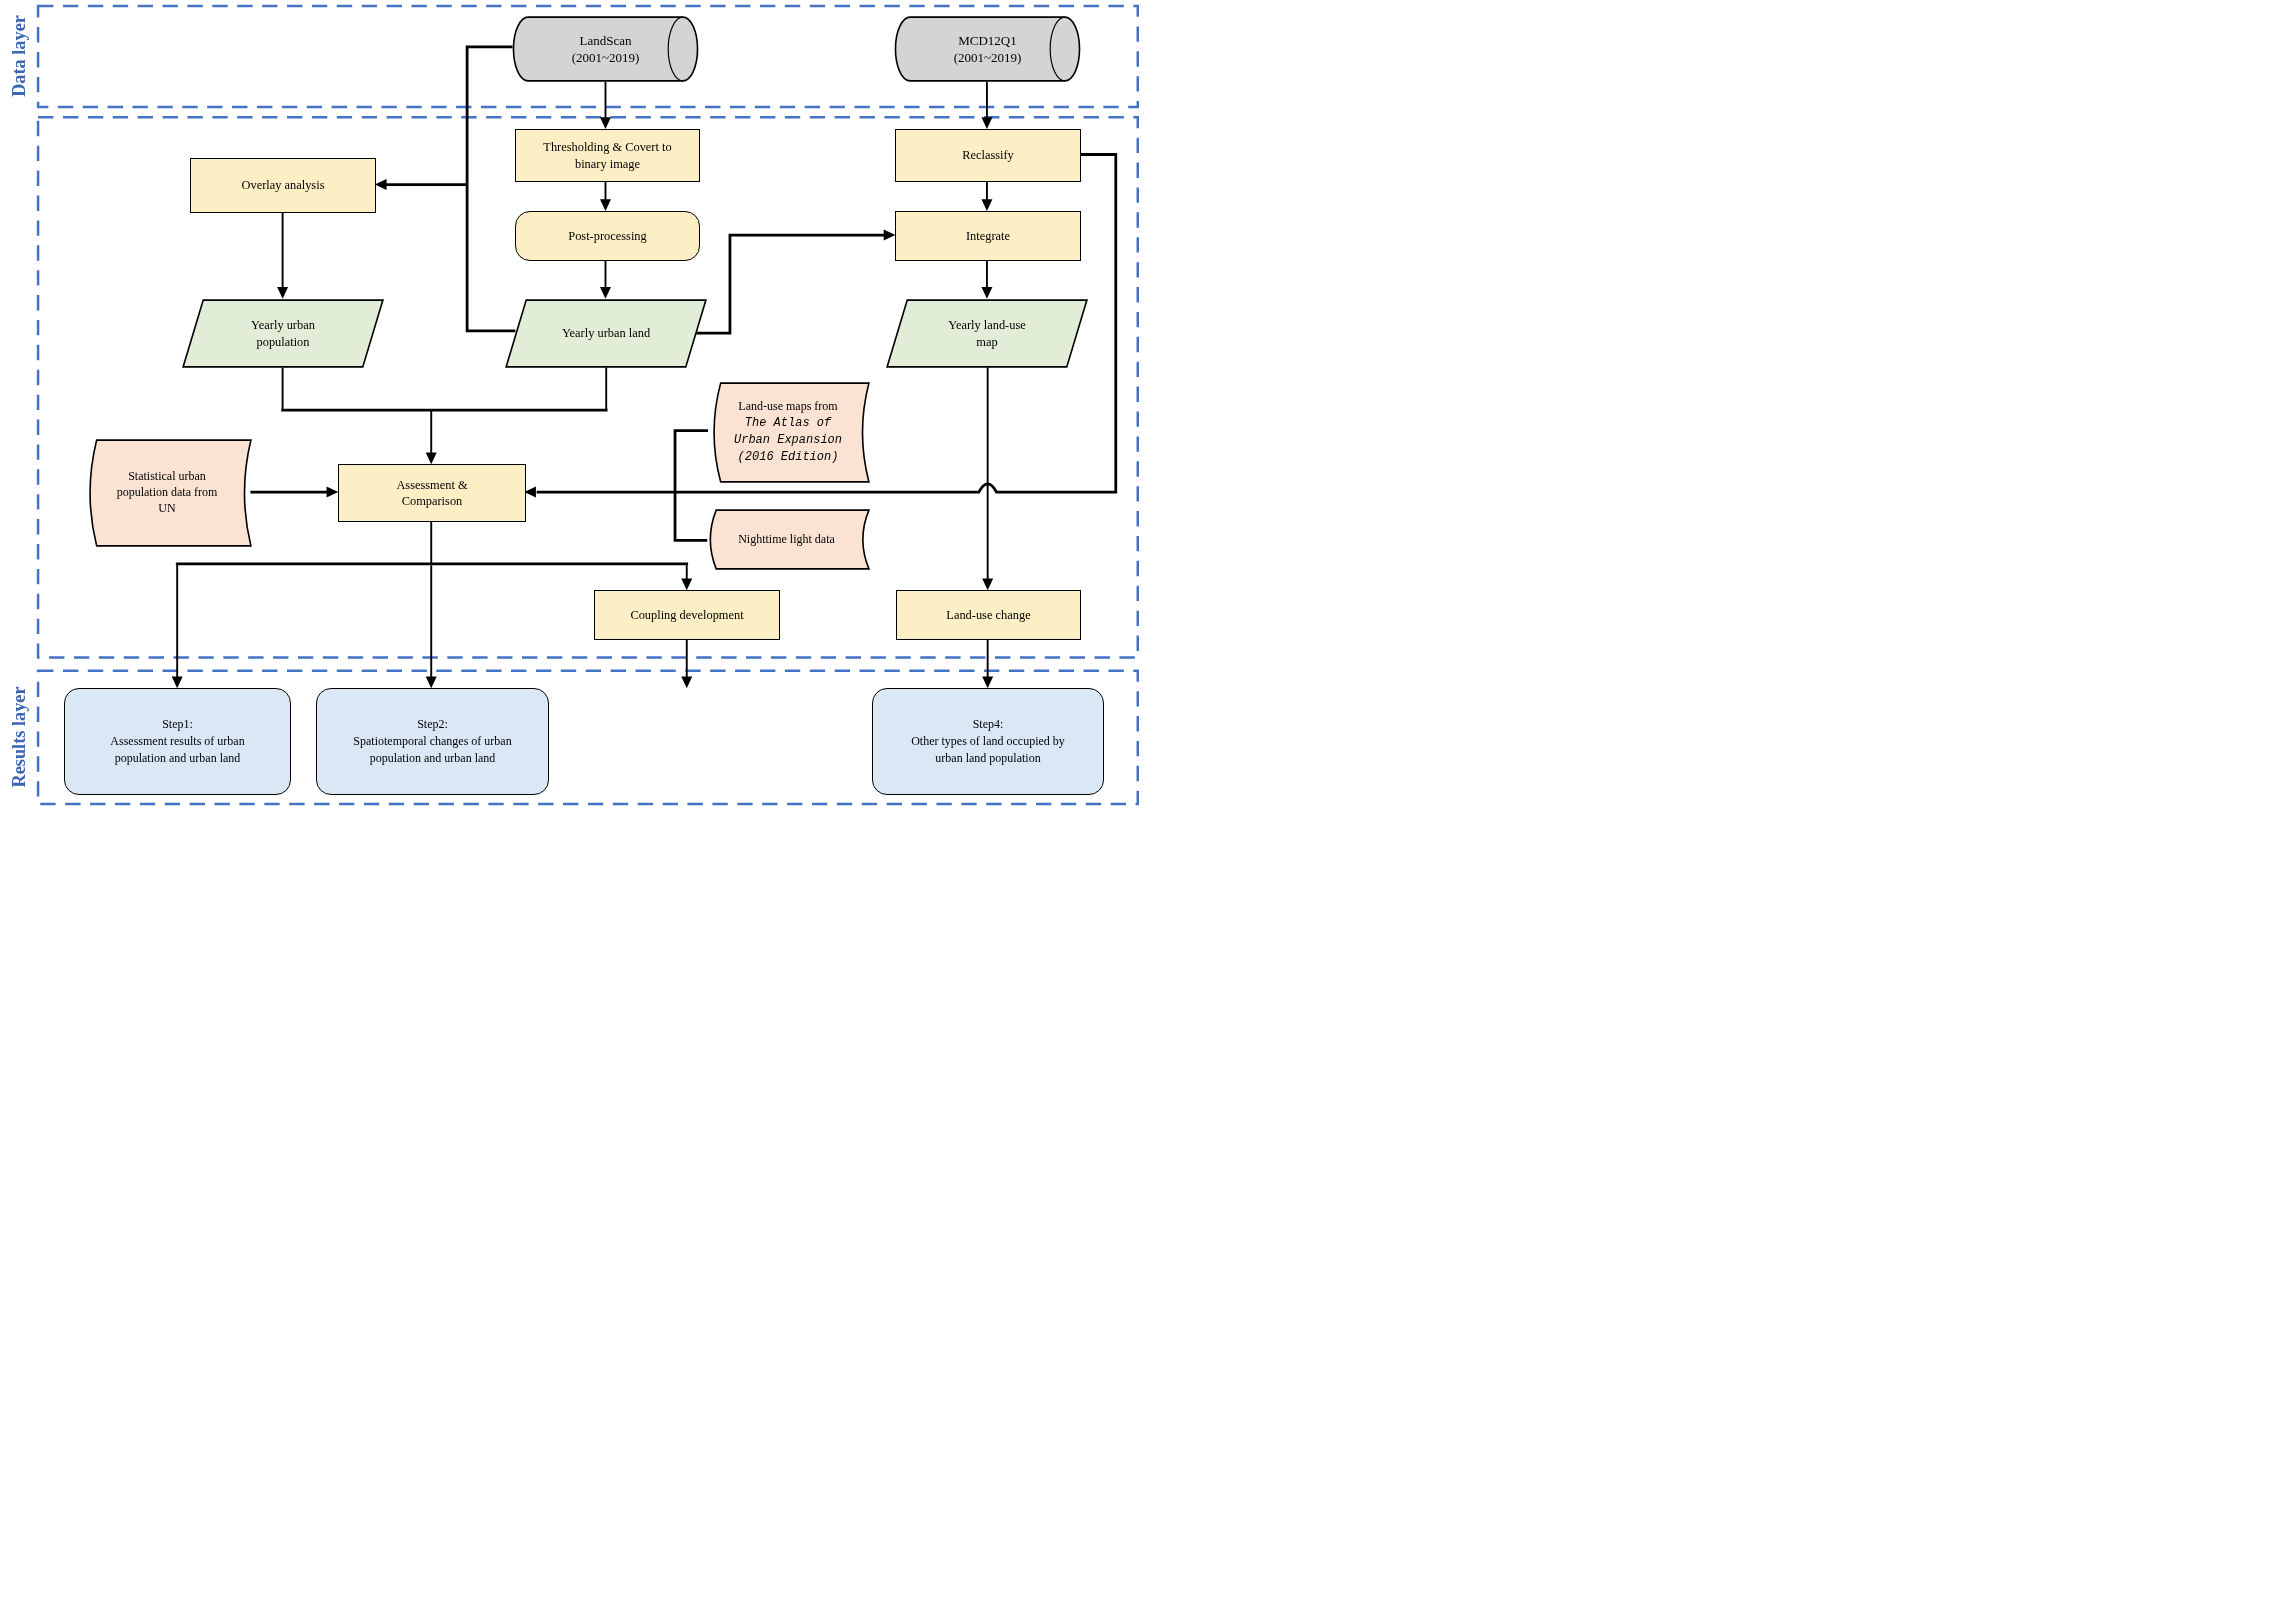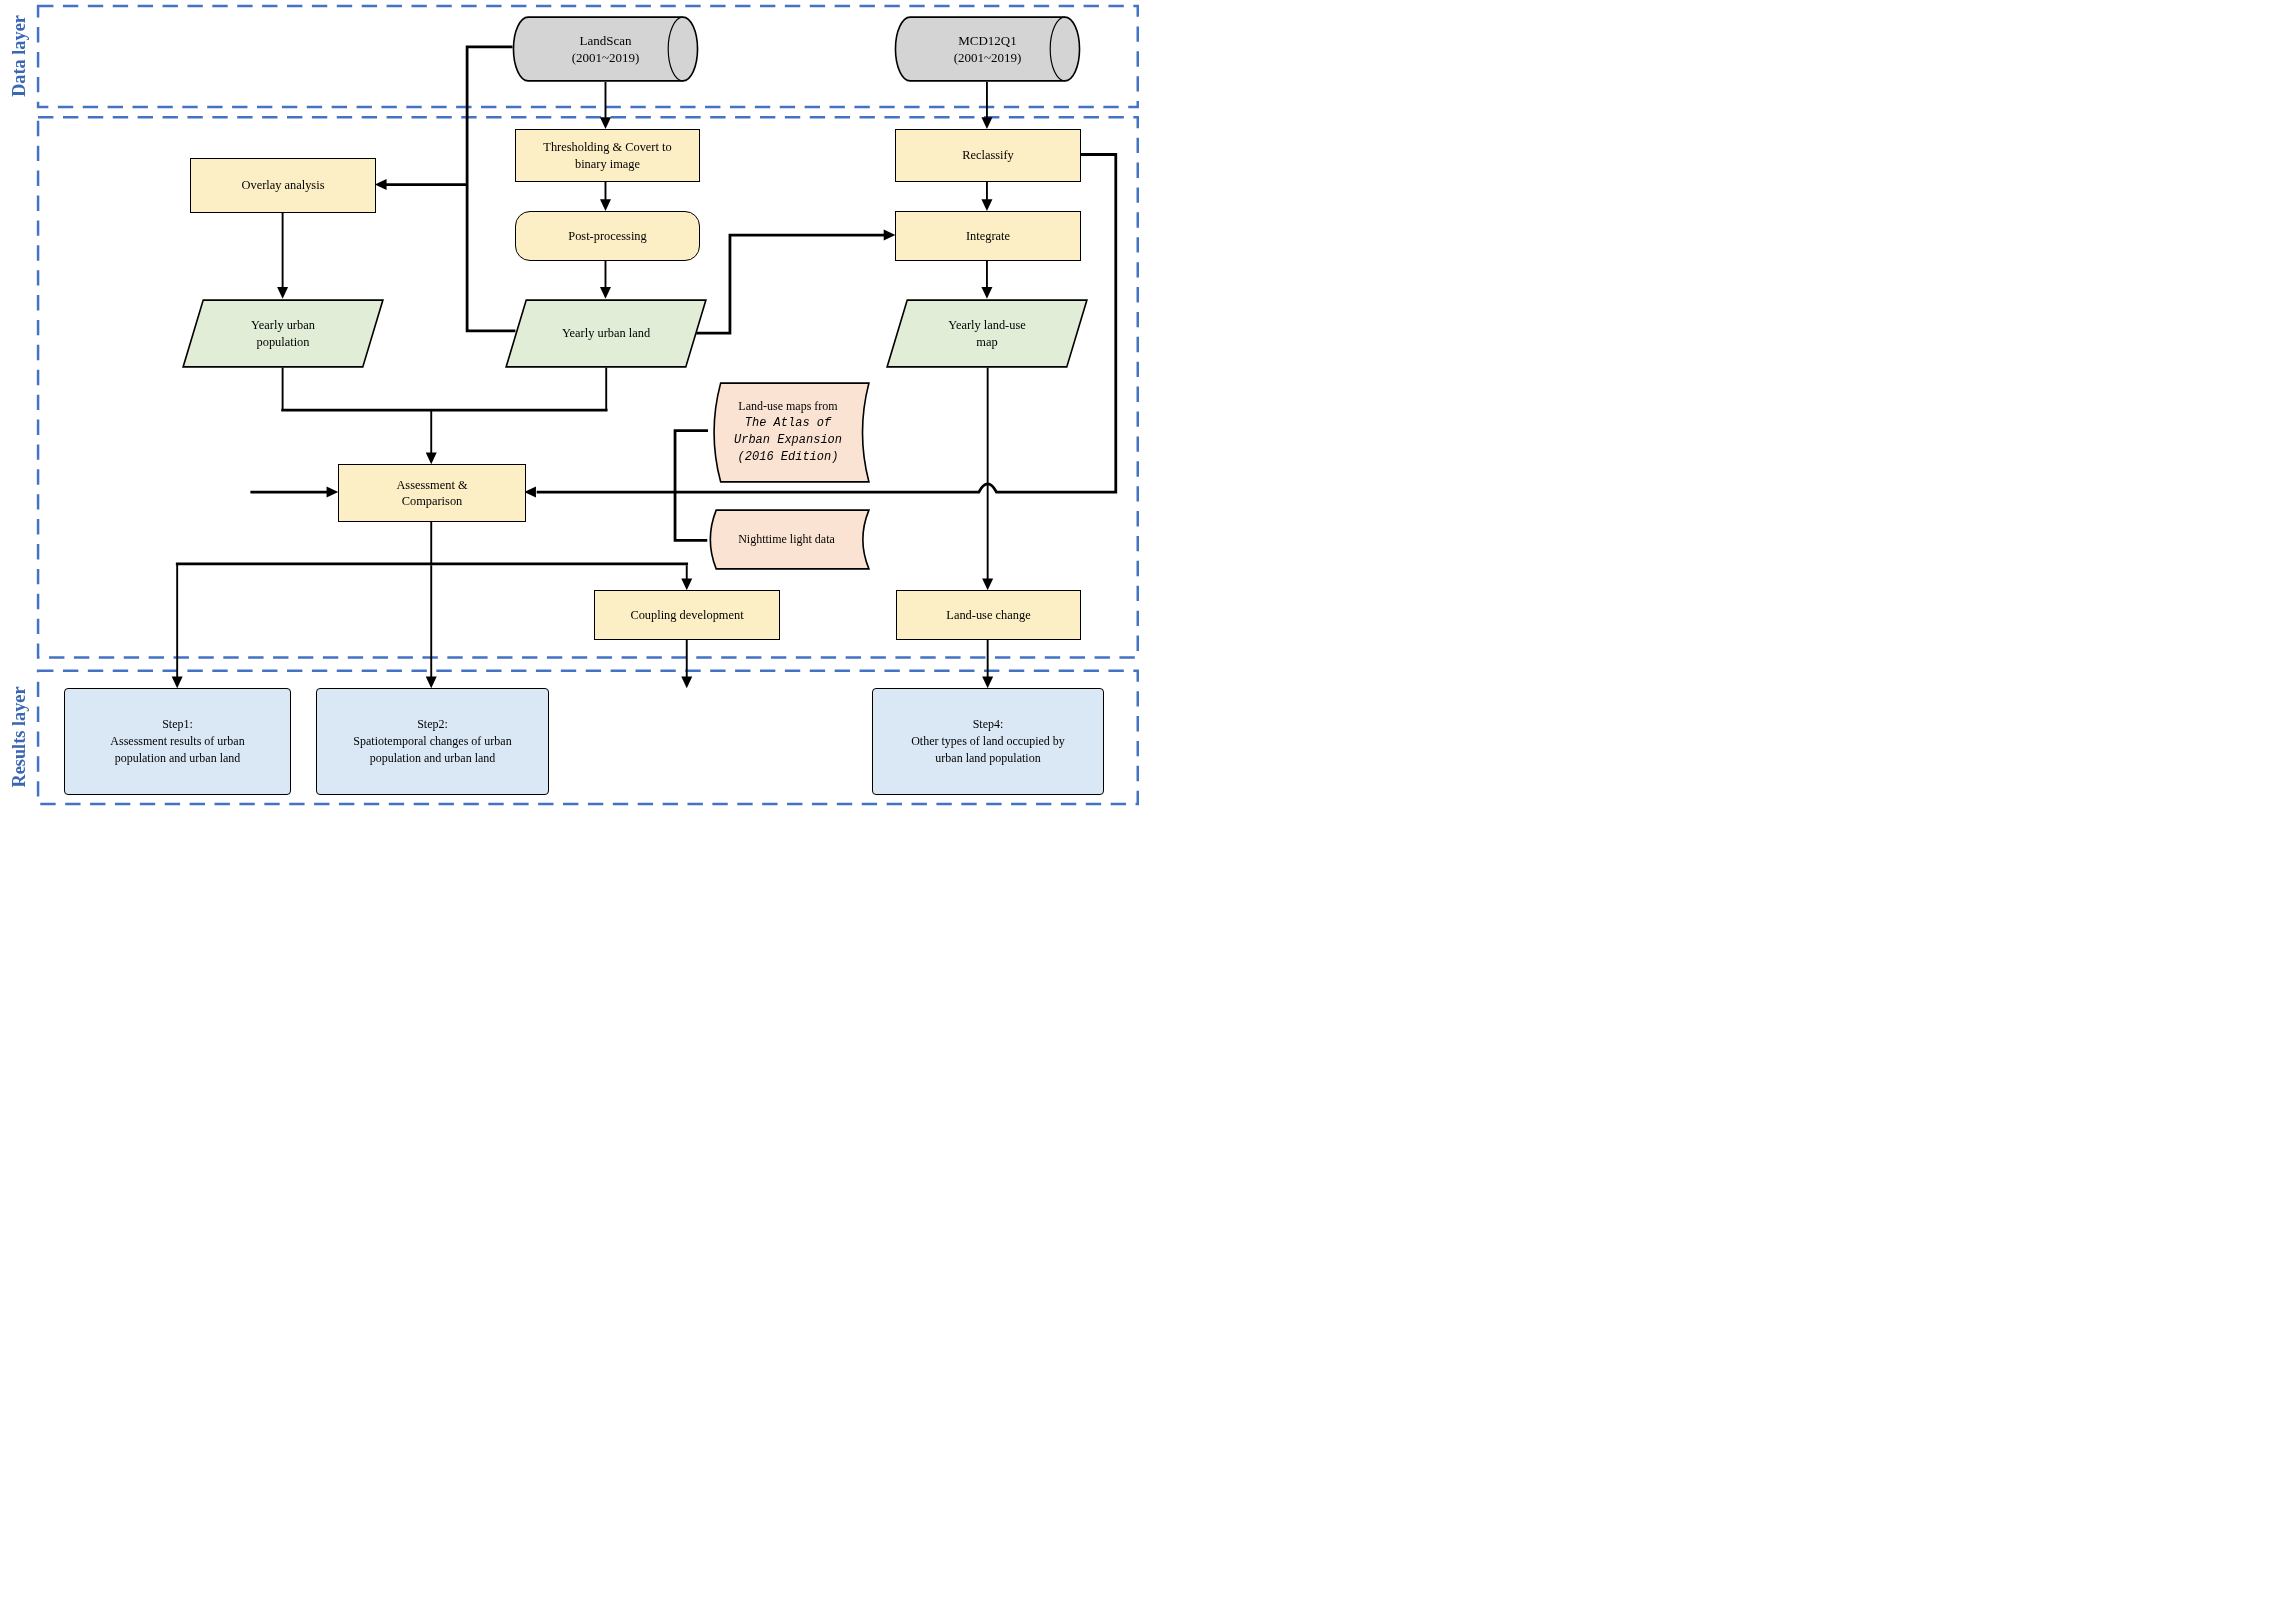--- a/index.html
+++ b/index.html
@@ -17,21 +17,21 @@
   .node { position:absolute; }
   .node .shape { position:absolute; left:0; top:0; width:100%; height:100%; }
   .node .txt {
     position:absolute; left:0; top:0; width:100%; height:100%;
     display:flex; align-items:center; justify-content:center;
     text-align:center; font-size:12.4px; line-height:1.32;
   }
   .node .txt .inner { display:inline-block; }
 
   .proc { background:var(--process_fill); border:1.5px solid #000; }
-  .step { background:var(--result_fill); border:1.8px solid #000; border-radius:4px; }
+  .step { background:var(--result_fill); border:1.8px solid #000; border-radius:15px; }
   .step .txt { font-size:12px; line-height:1.42; }
   .cyl .txt { font-size:13px; }
 
   .rot-label {
     position:absolute; white-space:nowrap;
     font-size:18.3px; font-weight:bold; color:var(--layer_label);
     transform:translate(-50%,-50%) rotate(-90deg);
   }
   i { font-style:italic;font-family:Liberation Mono, monospace; }
 </style>
@@ -172,20 +172,28 @@
   </div>
   <div class="node" style="left:886px; top:299px; width:202px; height:69px;">
     <svg class="shape" viewBox="0 0 276 94" preserveAspectRatio="none">
       <polygon points="29,1.5 274.5,1.5 247,92.5 1.5,92.5" fill="var(--data_fill)" stroke="#000" stroke-width="2.2"></polygon>
     </svg>
     <div class="txt">
         <div class="inner" style="width:88px;">Yearly land-use map</div>
       </div>
   </div>
 
+  <div class="node" style="left:82px; top:439px; width:170px; height:108px;">
+    <svg class="shape" viewBox="0 0 232 148" preserveAspectRatio="none">
+      <path d="M 20 1.5 L 230.5 1.5 Q 213 74 230.5 146.5 L 20 146.5 Q 2 74 20 1.5 Z" fill="var(--source_fill)" stroke="#000" stroke-width="2.2"></path>
+    </svg>
+    <div class="txt">
+        <div class="inner" style="width:110px; font-size:12px;">Statistical urban population data from UN</div>
+      </div>
+  </div>
 
   <div class="node" style="left:706px; top:382px; width:164px; height:101px;">
     <svg class="shape" viewBox="0 0 224 138" preserveAspectRatio="none">
       <path d="M 20 1.5 L 222.5 1.5 Q 205 69 222.5 136.5 L 20 136.5 Q 2 69 20 1.5 Z" fill="var(--source_fill)" stroke="#000" stroke-width="2.2"></path>
     </svg>
     <div class="txt">
         <div class="inner" style="width:110px; font-size:12px;">
       <span>Land-use maps from </span><i>The Atlas of Urban Expansion (2016 Edition)</i>
     </div>
       </div>

